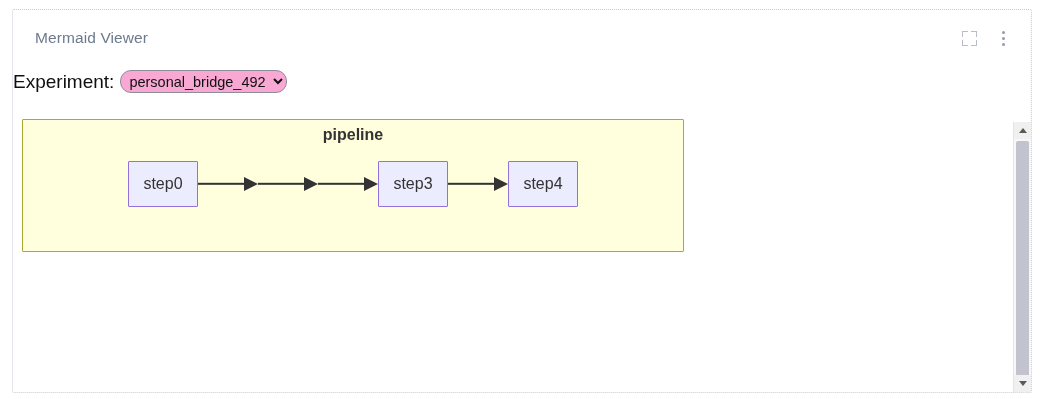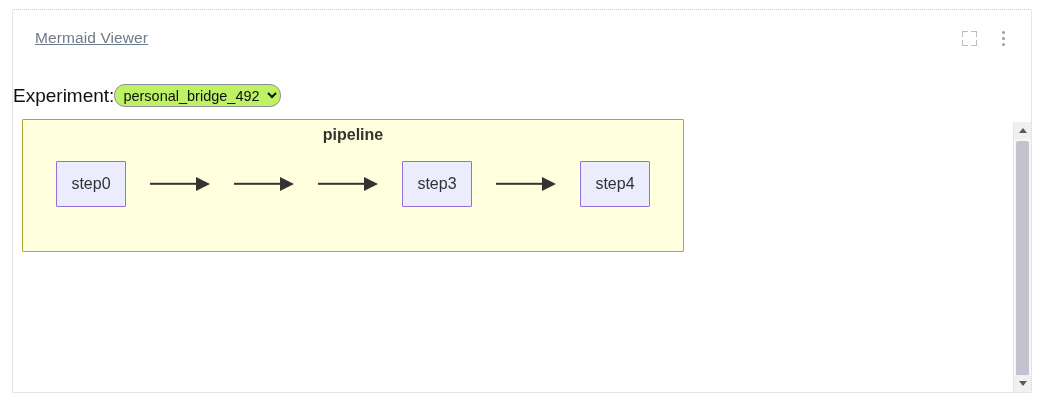--- a/index.html
+++ b/index.html
@@ -40,21 +40,20 @@
     padding: 0 16px 0 22px;
     display: flex;
     align-items: center;
     justify-content: space-between;
   }
   .card-title {
     font-size: 15.5px;
     color: #6c7a8c;
     letter-spacing: 0.1px;
     white-space: nowrap;
-    text-decoration: underline;
   }
   .header-actions {
     display: flex;
     align-items: center;
     gap: 10px;
   }
   .icon-btn {
     width: 24px;
     height: 24px;
     display: flex;
@@ -104,37 +103,37 @@
     left: 0;
     top: 56px;
     right: 0;
     bottom: 0;
     overflow: hidden;
   }
 
   .controls {
     position: absolute;
     left: 0;
-    top: 18px;
-    display: flex;
-    align-items: center;
-    gap: 0;
+    top: 4px;
+    display: flex;
+    align-items: center;
+    gap: 6px;
     white-space: nowrap;
   }
   .controls-label {
     font-size: 19px;
     color: #101010;
     font-family: "Liberation Sans", sans-serif;
   }
   .exp-select {
     font-family: "Liberation Sans", sans-serif;
     font-size: 14.5px;
     color: #101010;
     padding: 2px 4px;
-    background: #bef264;
+    background: #f9a8d4;
     border: 1px solid #8e8e9b;
     border-radius: 11px;
     height: 23px;
     box-sizing: border-box;
     line-height: 17px;
   }
 
   
   .mermaid-wrap {
     position: absolute;
@@ -164,21 +163,20 @@
   }
   .flow {
     position: absolute;
     left: 0;
     top: 41px;
     width: 100%;
     height: 46px;
     display: flex;
     align-items: center;
     justify-content: center;
-    gap: 24px;
   }
   .node {
     box-sizing: border-box;
     width: 70px;
     height: 46px;
     background: #ececff;
     border: 1.3px solid #9370db;
     border-radius: 1px;
     display: flex;
     align-items: center;

